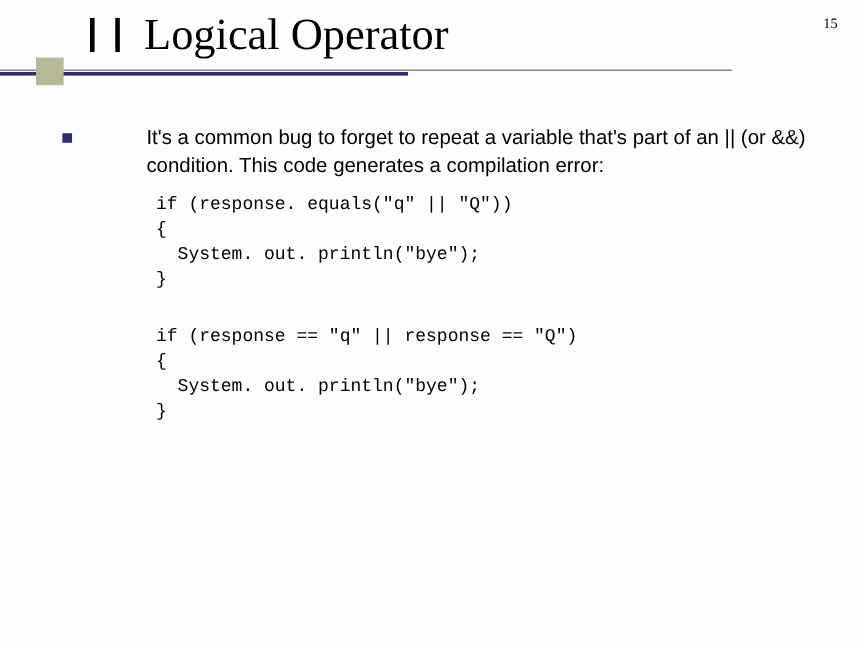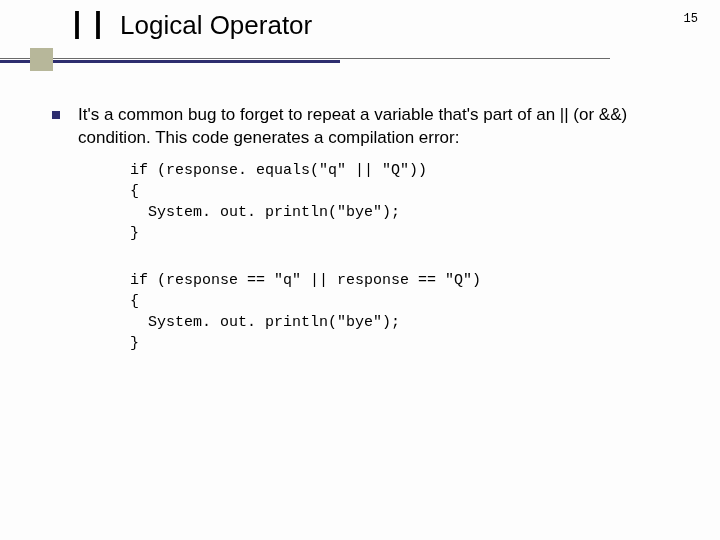--- a/index.html
+++ b/index.html
@@ -10,43 +10,43 @@
     font-family: Verdana, Geneva, sans-serif;
     color: #000;
     position: relative;
     overflow: hidden;
   }
   .page-number {
     position: absolute;
     top: 12px;
     right: 22px;
     font-size: 12px;
-    font-family: Liberation Mono, monospace;
+    font-family: Liberation Serif, serif;
     margin-left: 16px;
   }
   .header-area {
     position: relative;
     padding-top: 8px;
     height: 76px;
   }
   .title-row {
     display: flex;
     align-items: center;
     padding-left: 68px;
   }
   .title-pipes {
     font-family: "Courier New", monospace;
     font-size: 30px;
     font-weight: bold;
     letter-spacing: 3px;
     margin-right: 10px;
   }
   .title-text {
-    font-size: 26px;
-    font-family: Liberation Sans, sans-serif;
+    font-size: 37px;
+    font-family: Liberation Serif, serif;
   }
   .underline-bar {
     position: absolute;
     left: 0;
     top: 60px;
     width: 340px;
     height: 3px;
     background: #2e2e6f;
   }
   .box-accent {
@@ -65,20 +65,21 @@
     width: 610px;
     height: 1px;
     background: #6a6a6a;
   }
   .content {
     padding: 28px 40px 0 52px;
   }
   .bullet-item {
     display: flex;
     margin-bottom: 10px;
+    gap: 44px;
   }
   .bullet-marker {
     width: 8px;
     height: 8px;
     background: #2e2e6f;
     margin-top: 7px;
     margin-right: 18px;
     flex-shrink: 0;
   }
   .bullet-text {

